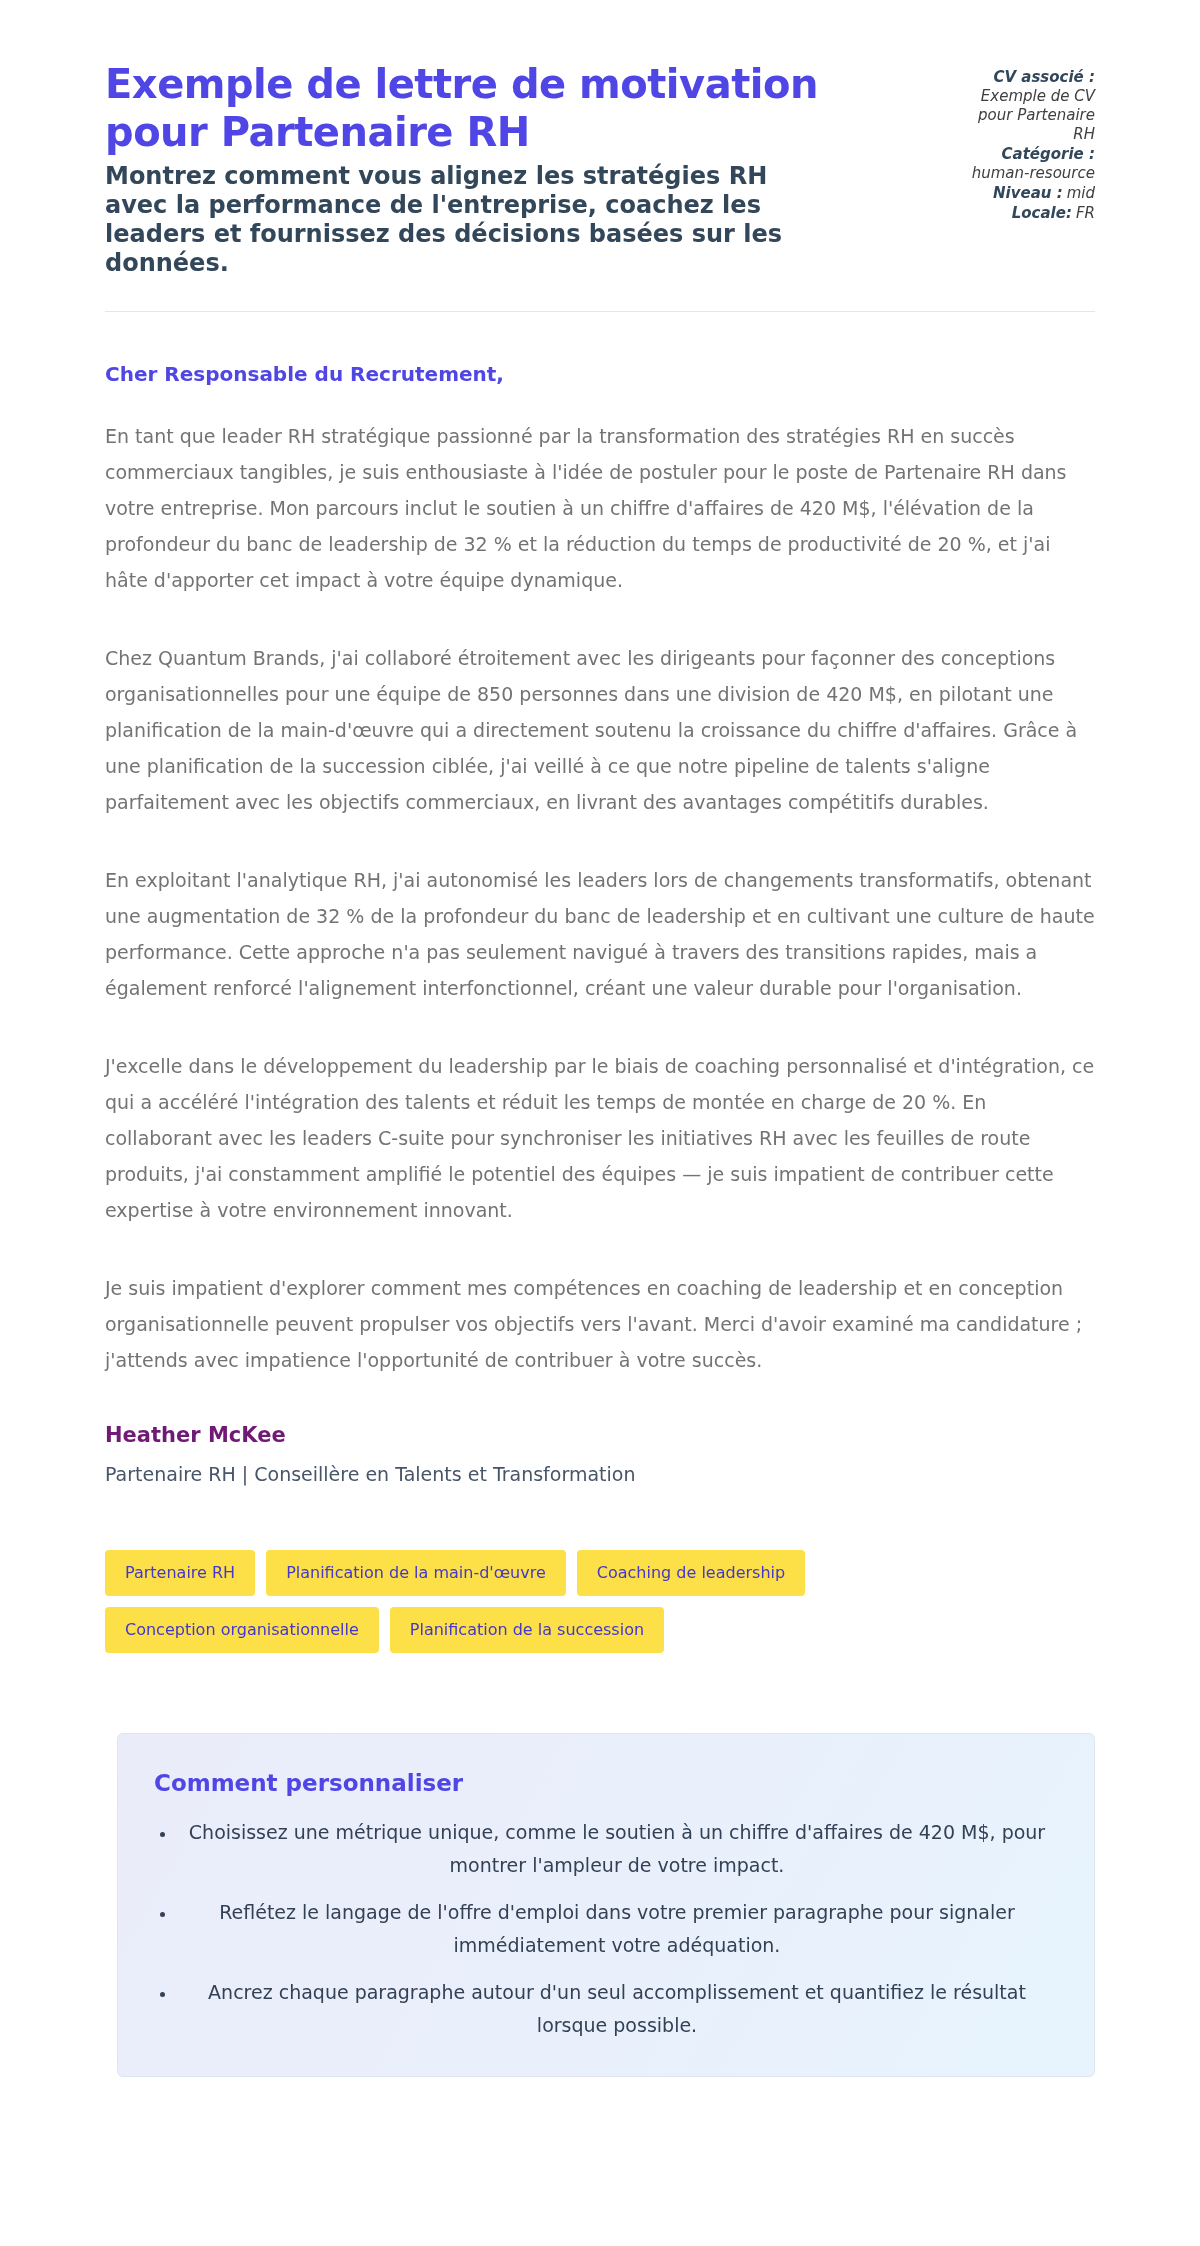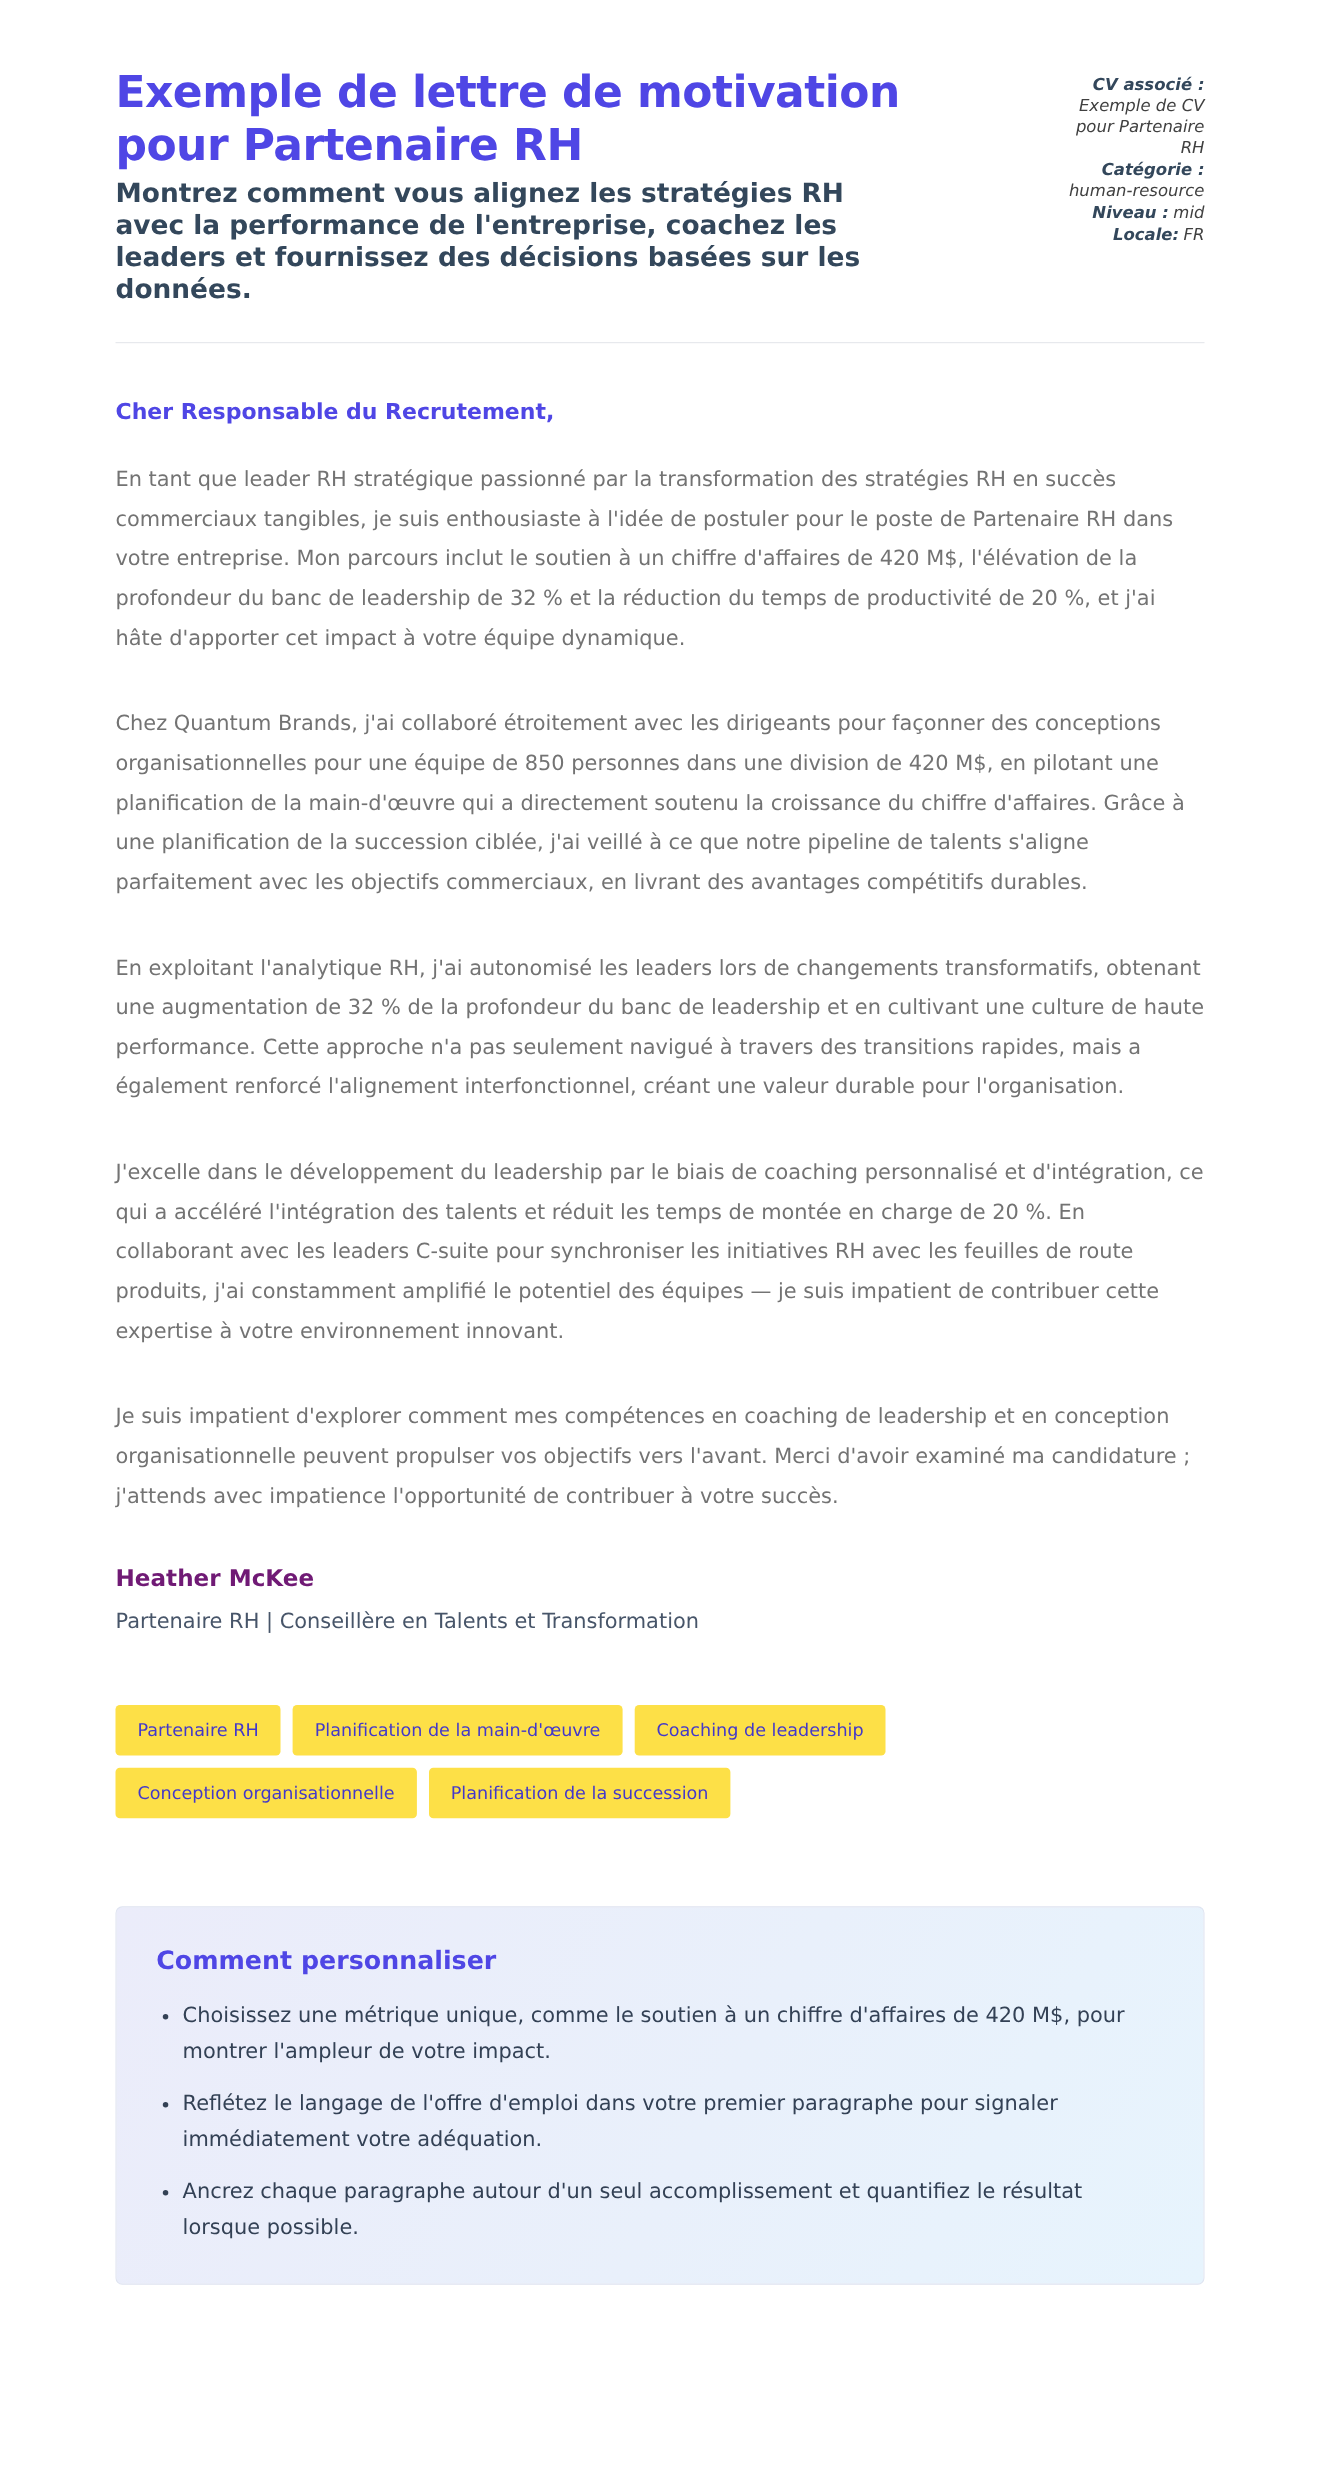--- a/index.html
+++ b/index.html
@@ -67,29 +67,30 @@
     border-radius:4px; white-space:nowrap; cursor:pointer;
   }
 
   
   .tips {
     margin-top:80px;
     background:linear-gradient(120deg,#ebecfa 0%,#e9f0fb 55%,#e7f4fd 100%);
     border:1px solid #dfe4f1;
     border-radius:6px;
     padding:34px 36px;
+    margin-left:12px;
   }
   .tips-title {
     font-size:23px; line-height:30px; font-weight:700;
     color:#4f46e5; margin-bottom:18px;
   }
   .tips-list { list-style:disc outside; padding-left:22px; }
   .tips-list li {
     font-size:19px; line-height:33px; color:#334155;
-    margin-bottom:14px; padding-left:2px; max-width:880px;
+    margin-bottom:14px; padding-left:2px; max-width:880px;text-align:center;
   }
   .tips-list li:last-child { margin-bottom:0; }
   .tips-list li::marker { color:#334155; font-size:15px; }
 </style>
 </head>
 <body>
 
 <div class="container">
 
   <div class="header">

